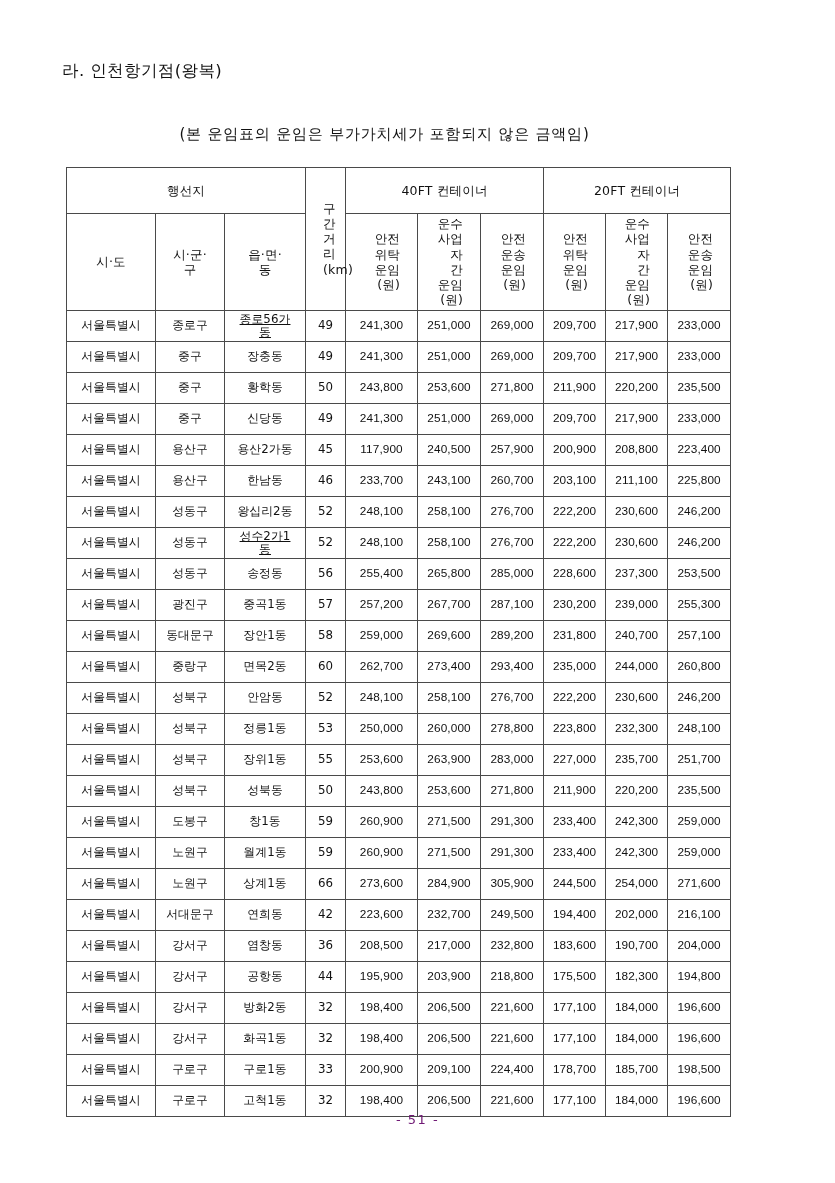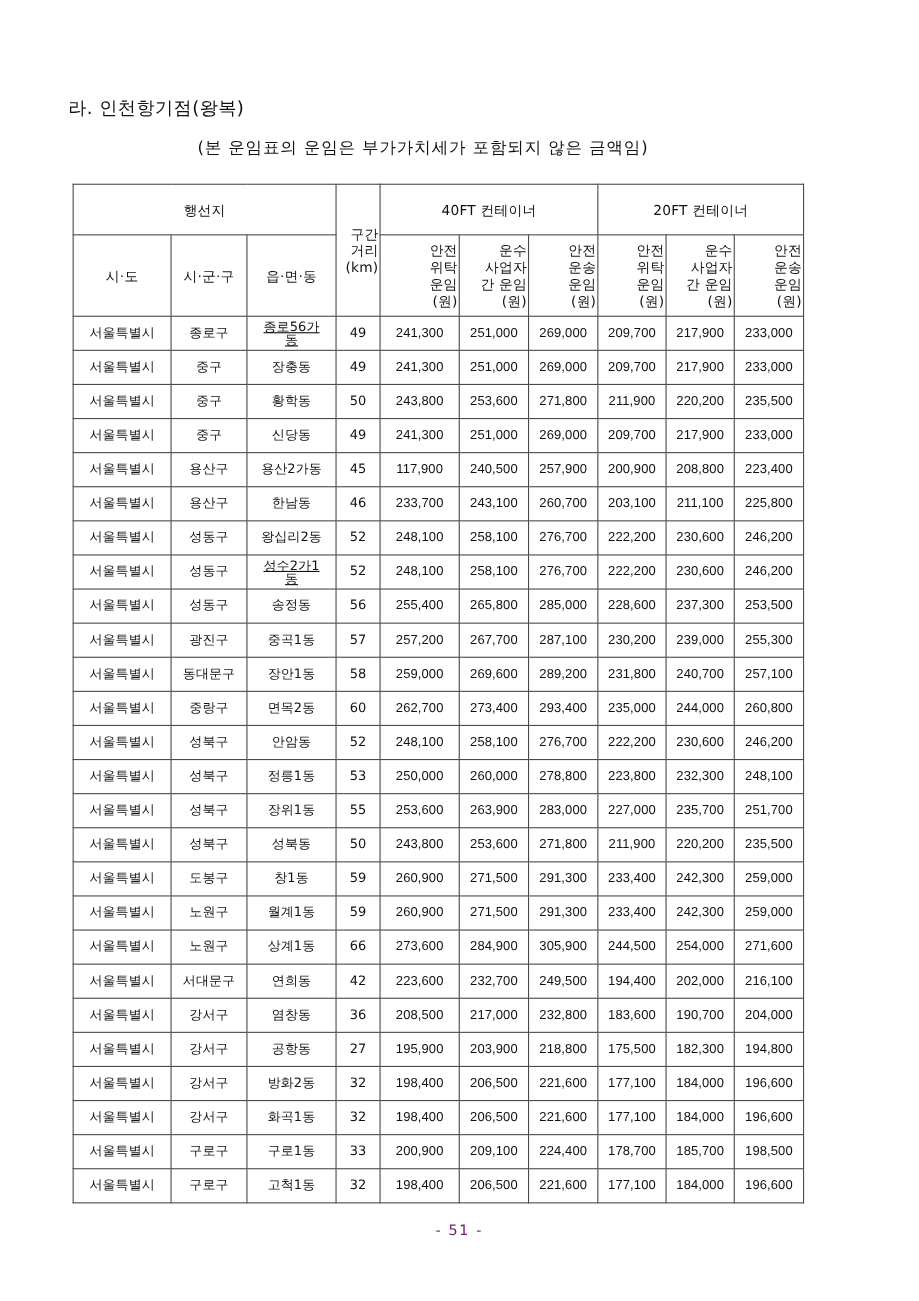--- a/index.html
+++ b/index.html
@@ -20,21 +20,21 @@
   .page {
     position: relative;
     width: 835px;
     height: 1183px;
     box-sizing: border-box;
   }
 
   .doc-heading {
     position: absolute;
     left: 62px;
-    top: 88px;
+    top: 60px;
     font-size: 16.5px;
     letter-spacing: 0.4px;
     white-space: nowrap;
     color: #111;
   }
 
   .doc-note {
     position: absolute;
     left: 0;
     right: 66px;
@@ -67,21 +67,21 @@
     vertical-align: middle;
     padding: 0;
     font-weight: normal;
     color: #111;
   }
 
   table.fare thead th {
     font-size: 12.5px;
     line-height: 1.22;
     letter-spacing: 0.2px;
-    padding: 2px 1px;
+    padding: 2px 17px;
   }
 
   th.grp-dest { height: 41px; }
   th.grp-cont { height: 41px; font-size: 13px; letter-spacing: 0.6px; }
 
   th.sub-col { height: 69px; }
   th.sub-col .stack { display: block; text-align: right; }
   th.wide-label { font-size: 13px; letter-spacing: 1.2px; margin-left: 34px; }
 
   table.fare tbody td {
@@ -448,21 +448,21 @@
             <td class="col-money">217,000</td>
             <td class="col-money">232,800</td>
             <td class="col-money">183,600</td>
             <td class="col-money">190,700</td>
             <td class="col-money">204,000</td>
           </tr>
           <tr>
             <td class="col-sido">서울특별시</td>
             <td class="col-sigungu">강서구</td>
             <td class="col-dong">공항동</td>
-            <td class="col-dist">27</td>
+            <td class="col-dist">44</td>
             <td class="col-money">195,900</td>
             <td class="col-money">203,900</td>
             <td class="col-money">218,800</td>
             <td class="col-money">175,500</td>
             <td class="col-money">182,300</td>
             <td class="col-money">194,800</td>
           </tr>
           <tr>
             <td class="col-sido">서울특별시</td>
             <td class="col-sigungu">강서구</td>

